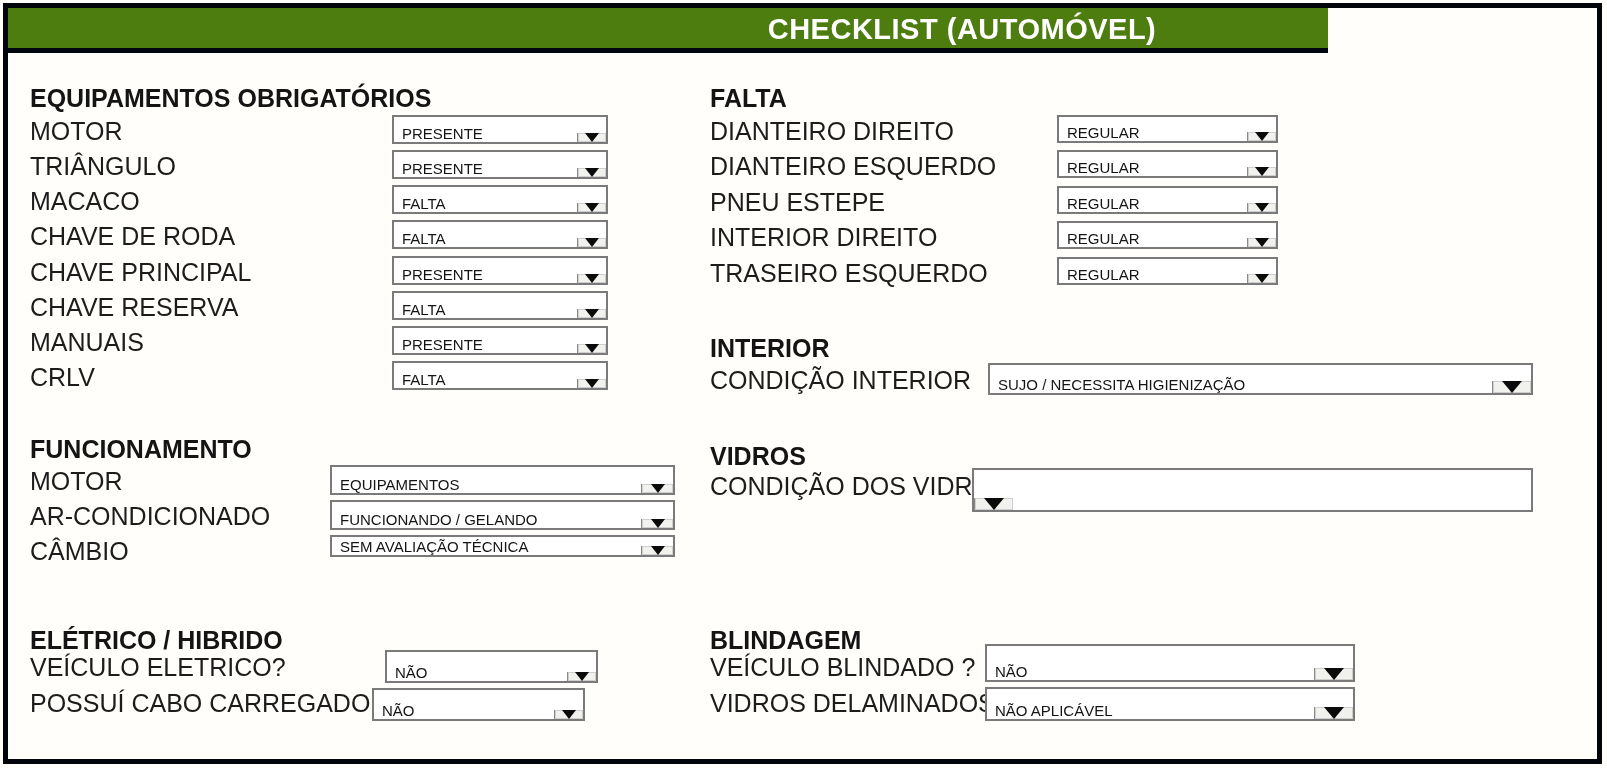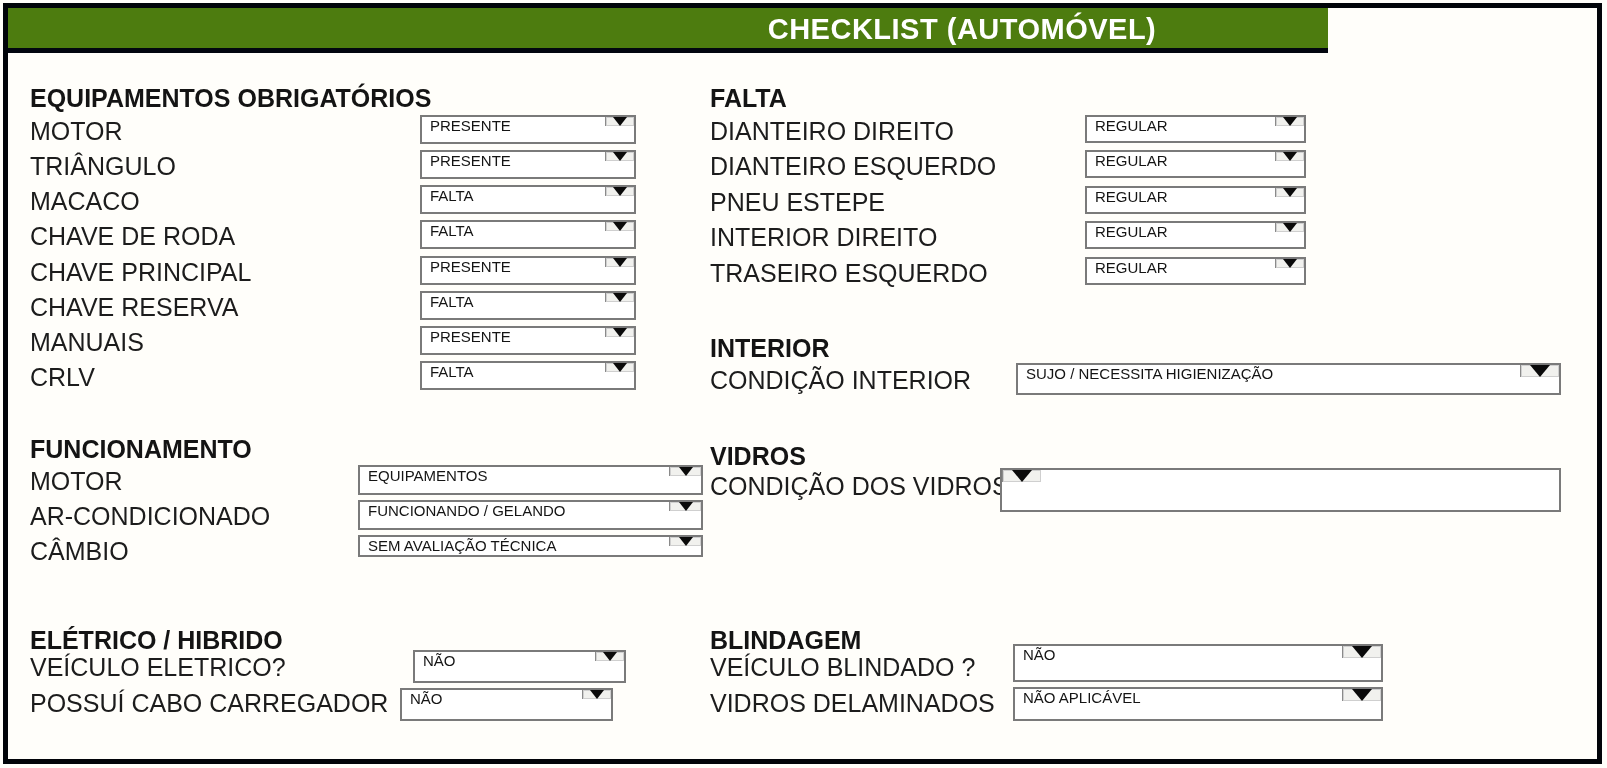--- a/index.html
+++ b/index.html
@@ -22,22 +22,22 @@
     white-space:nowrap;
   }
   .hdr{
     position:absolute;font-size:25px;font-weight:bold;color:#141414;
     white-space:nowrap;z-index:1;
   }
   .lbl{
     position:absolute;font-size:25px;color:#1c1c1c;white-space:nowrap;z-index:1;
   }
   .dd{
-    position:absolute;display:flex;align-items:flex-start;z-index:2;
-    background:#ffffff;border:2px solid #7a7a7a;box-sizing:border-box;margin-left:28px;
+    position:absolute;display:flex;align-items:flex-end;z-index:2;
+    background:#ffffff;border:2px solid #7a7a7a;box-sizing:border-box;
   }
   .dd .val{
     flex:1;display:flex;align-items:center;padding-left:8px;
     font-size:15px;color:#141414;white-space:nowrap;overflow:hidden;
   }
   .dd .btn{
     display:flex;align-items:center;justify-content:center;
     background:#f1f1ee;border-left:1px solid #8a8a8a;cursor:pointer;
     box-shadow:inset 0 0 0 1px #cfcfcf;
   }

